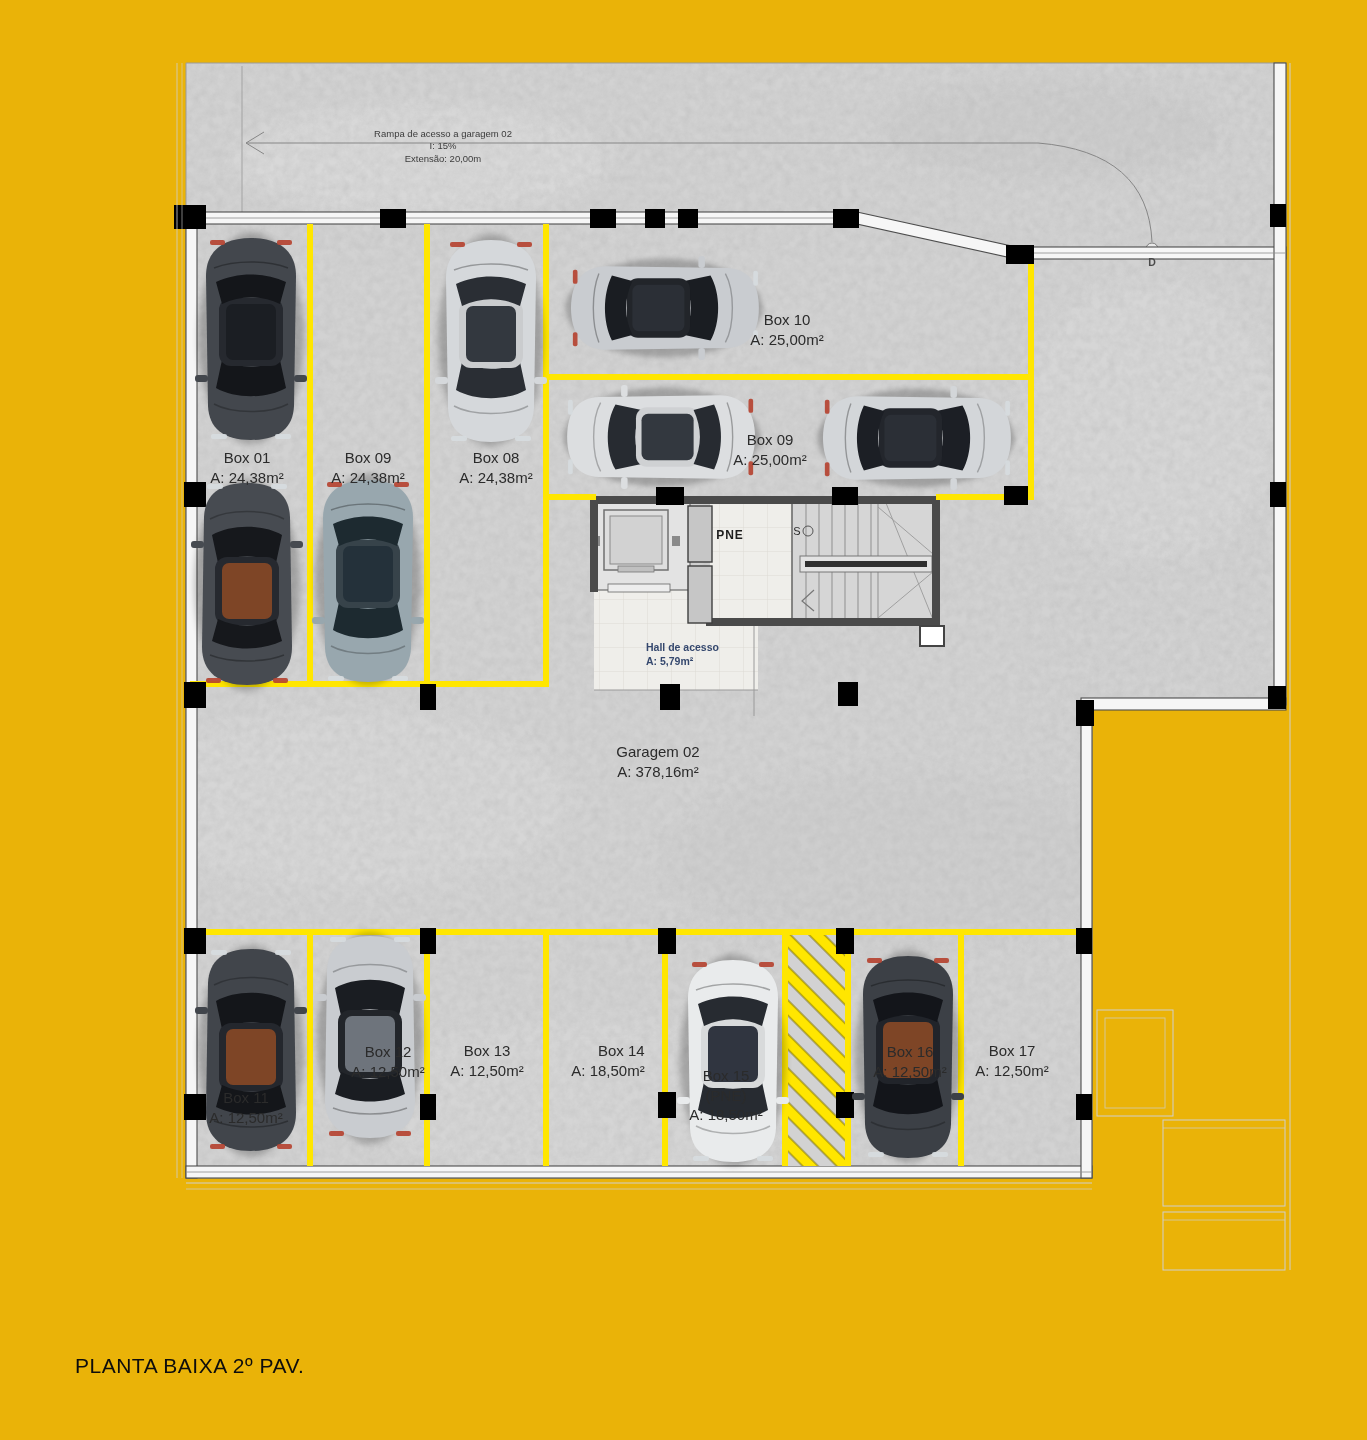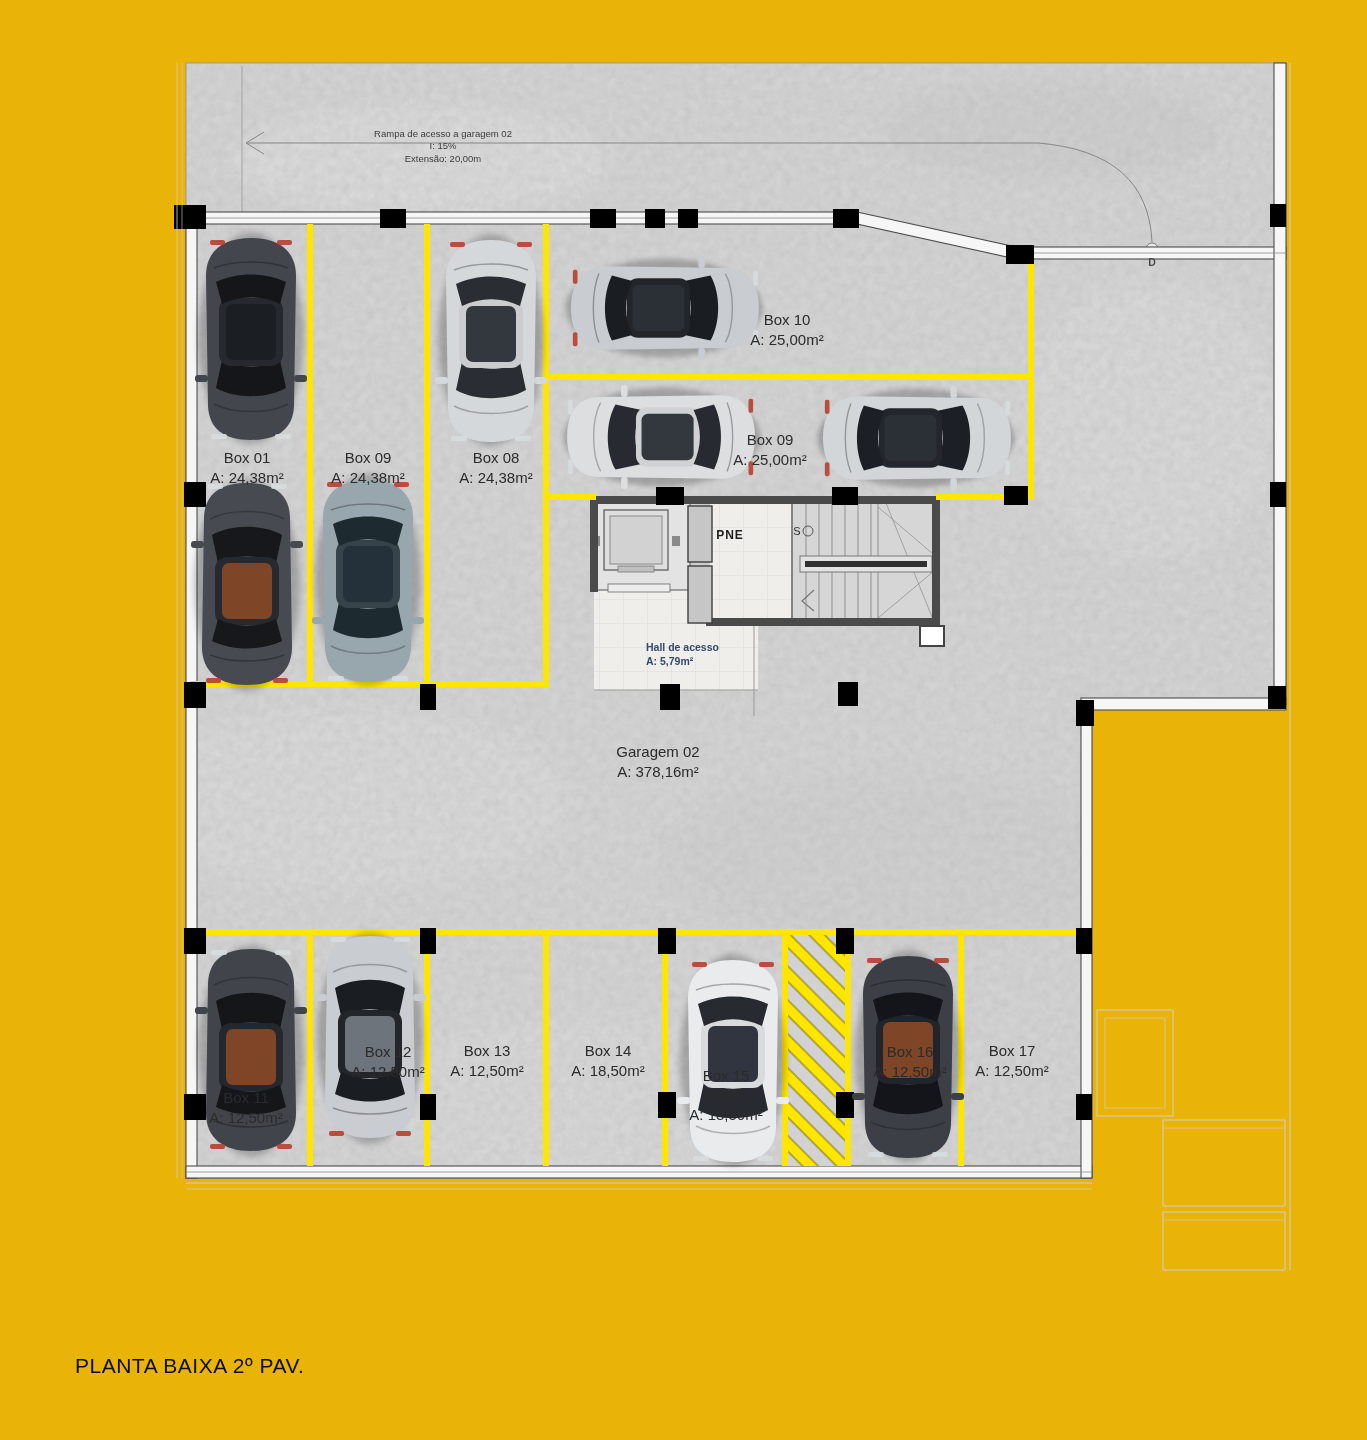--- a/index.html
+++ b/index.html
@@ -302,21 +302,21 @@
       <span>A: 12,50m²</span>
 </div>
 <div class="lbl" style="left:369px;top:1042px;margin-left:19px;">
   <span>Box 12</span>
       <span>A: 12,50m²</span>
 </div>
 <div class="lbl" style="left:487px;top:1041px;">
   <span>Box 13</span>
       <span>A: 12,50m²</span>
 </div>
-<div class="lbl" style="left:608px;top:1041px;">
+<div class="lbl" style="left:608px;top:1041px;text-align:right;">
   <span>Box 14</span>
       <span>A: 18,50m²</span>
 </div>
 <div class="lbl" style="left:726px;top:1066px;">
   <span>Box 15</span>
   <span>(PNE)</span>
   <span>A: 18,50m²</span>
 </div>
 <div class="lbl" style="left:910px;top:1042px;">
   <span>Box 16</span>

